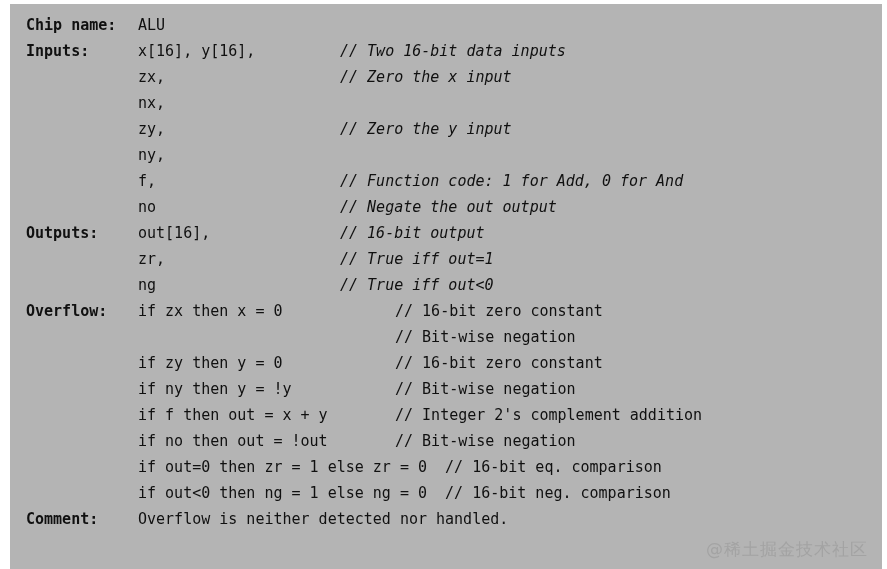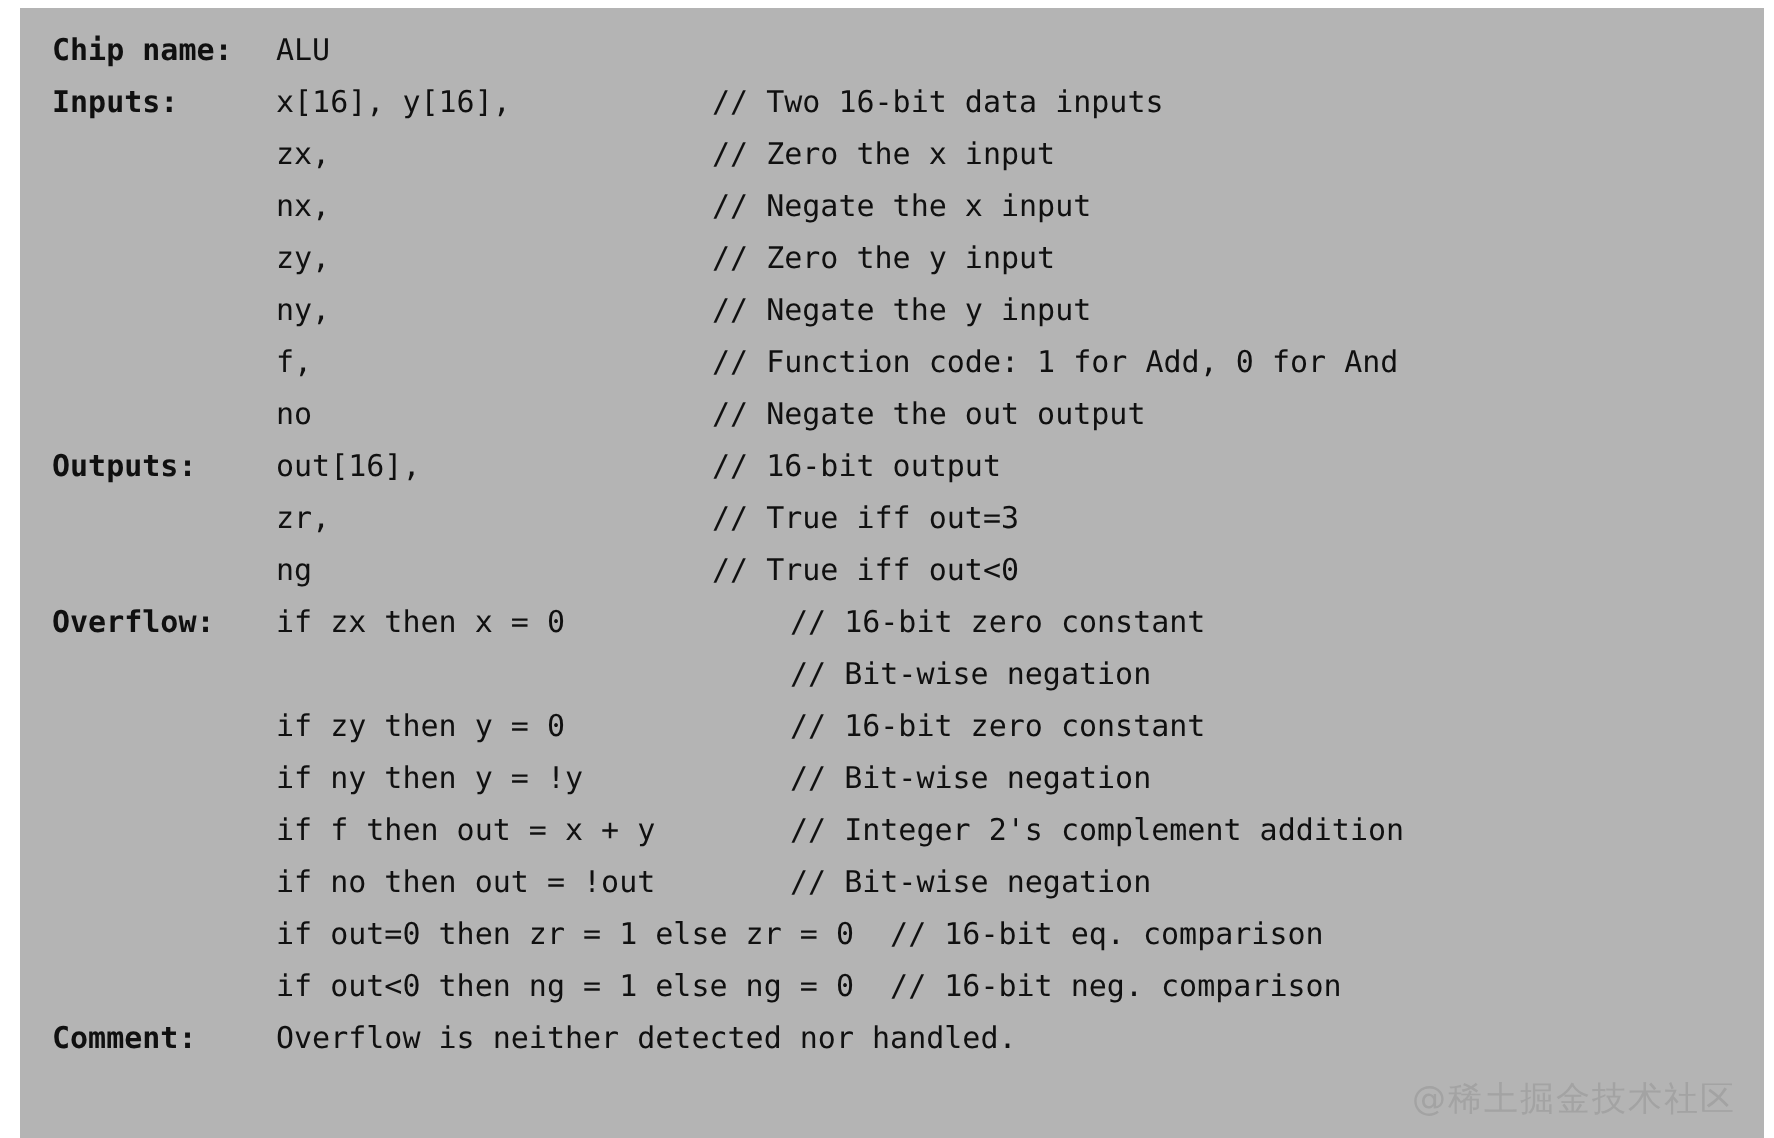--- a/index.html
+++ b/index.html
@@ -50,21 +50,21 @@
     top: 0;
     white-space: pre;
   }
 
   .col-comment {
     position: absolute;
     top: 0;
     white-space: pre;
   }
 
-  .cmt-a { left: 346px; }   
+  .cmt-a { left: 330px; font-style: italic; }   
   .cmt-b { left: 385px; }
 
   #watermark {
     position: absolute;
     right: 14px;
     bottom: 8px;
     font-family: "DejaVu Sans", "Liberation Sans", sans-serif;
     font-size: 17px;
     color: #a3a3a3;
     letter-spacing: 1px;
@@ -80,27 +80,27 @@
   }
 </style>
 </head>
 <body>
 
 <div id="spec-panel">
   <div id="lines-root">
       <div class="spec-line"><span class="col-label">Chip name:</span><span class="col-code">ALU</span></div>
       <div class="spec-line"><span class="col-label">Inputs:</span><span class="col-code">x[16], y[16],</span><span class="col-comment cmt-a">// Two 16-bit data inputs</span></div>
       <div class="spec-line"><span class="col-code">zx,</span><span class="col-comment cmt-a">// Zero the x input</span></div>
-      <div class="spec-line"><span class="col-code">nx,</span><span class="col-comment cmt-a">// Negate the x input</span></div>
+      <div class="spec-line"><span class="col-code">nx,</span></div>
       <div class="spec-line"><span class="col-code">zy,</span><span class="col-comment cmt-a">// Zero the y input</span></div>
-      <div class="spec-line"><span class="col-code">ny,</span><span class="col-comment cmt-a">// Negate the y input</span></div>
+      <div class="spec-line"><span class="col-code">ny,</span></div>
       <div class="spec-line"><span class="col-code">f,</span><span class="col-comment cmt-a">// Function code: 1 for Add, 0 for And</span></div>
       <div class="spec-line"><span class="col-code">no</span><span class="col-comment cmt-a">// Negate the out output</span></div>
       <div class="spec-line"><span class="col-label">Outputs:</span><span class="col-code">out[16],</span><span class="col-comment cmt-a">// 16-bit output</span></div>
-      <div class="spec-line"><span class="col-code">zr,</span><span class="col-comment cmt-a">// True iff out=3</span></div>
+      <div class="spec-line"><span class="col-code">zr,</span><span class="col-comment cmt-a">// True iff out=1</span></div>
       <div class="spec-line"><span class="col-code">ng</span><span class="col-comment cmt-a">// True iff out&lt;0</span></div>
       <div class="spec-line"><span class="col-label">Overflow:</span><span class="col-code">if zx then x = 0</span><span class="col-comment cmt-b">// 16-bit zero constant</span></div>
       <div class="spec-line"><span class="col-comment cmt-b">// Bit-wise negation</span></div>
       <div class="spec-line"><span class="col-code">if zy then y = 0</span><span class="col-comment cmt-b">// 16-bit zero constant</span></div>
       <div class="spec-line"><span class="col-code">if ny then y = !y</span><span class="col-comment cmt-b">// Bit-wise negation</span></div>
       <div class="spec-line"><span class="col-code">if f then out = x + y</span><span class="col-comment cmt-b">// Integer 2's complement addition</span></div>
       <div class="spec-line"><span class="col-code">if no then out = !out</span><span class="col-comment cmt-b">// Bit-wise negation</span></div>
       <div class="spec-line"><span class="col-code">if out=0 then zr = 1 else zr = 0  // 16-bit eq. comparison</span></div>
       <div class="spec-line"><span class="col-code">if out&lt;0 then ng = 1 else ng = 0  // 16-bit neg. comparison</span></div>
       <div class="spec-line"><span class="col-label">Comment:</span><span class="col-code">Overflow is neither detected nor handled.</span></div>

